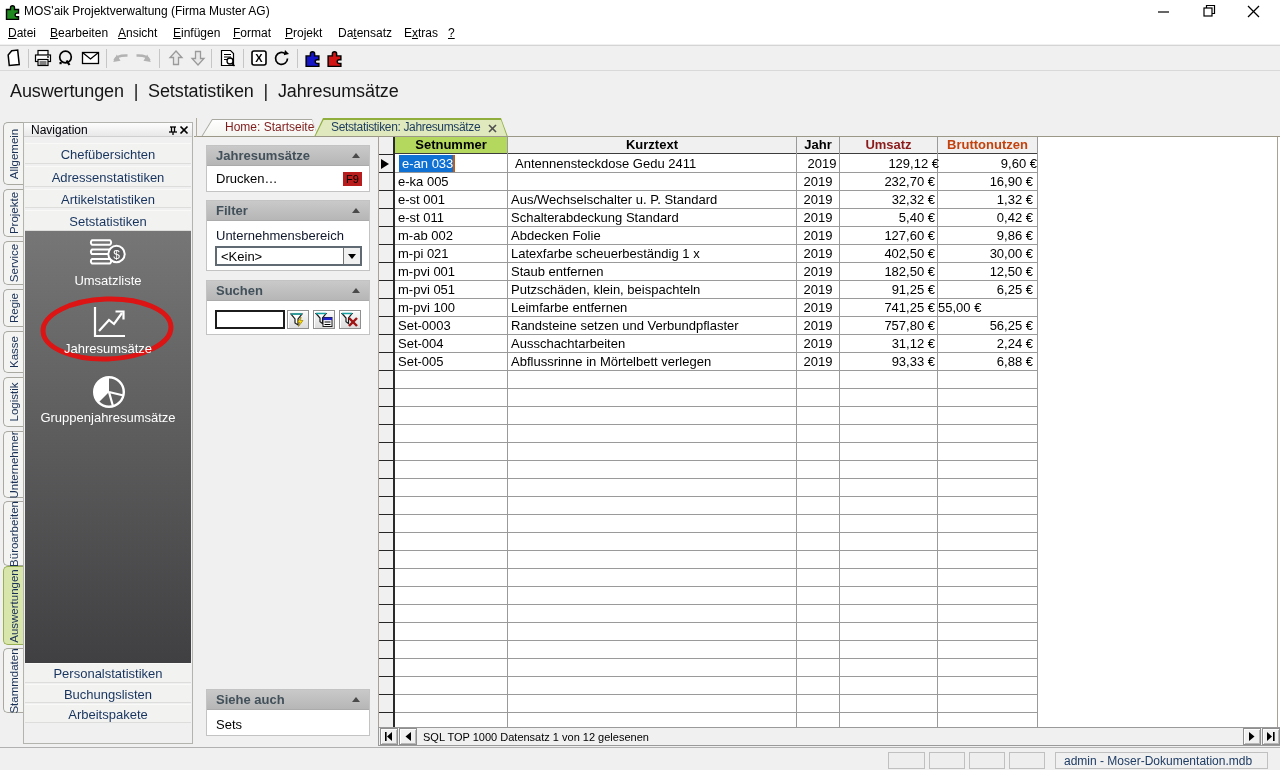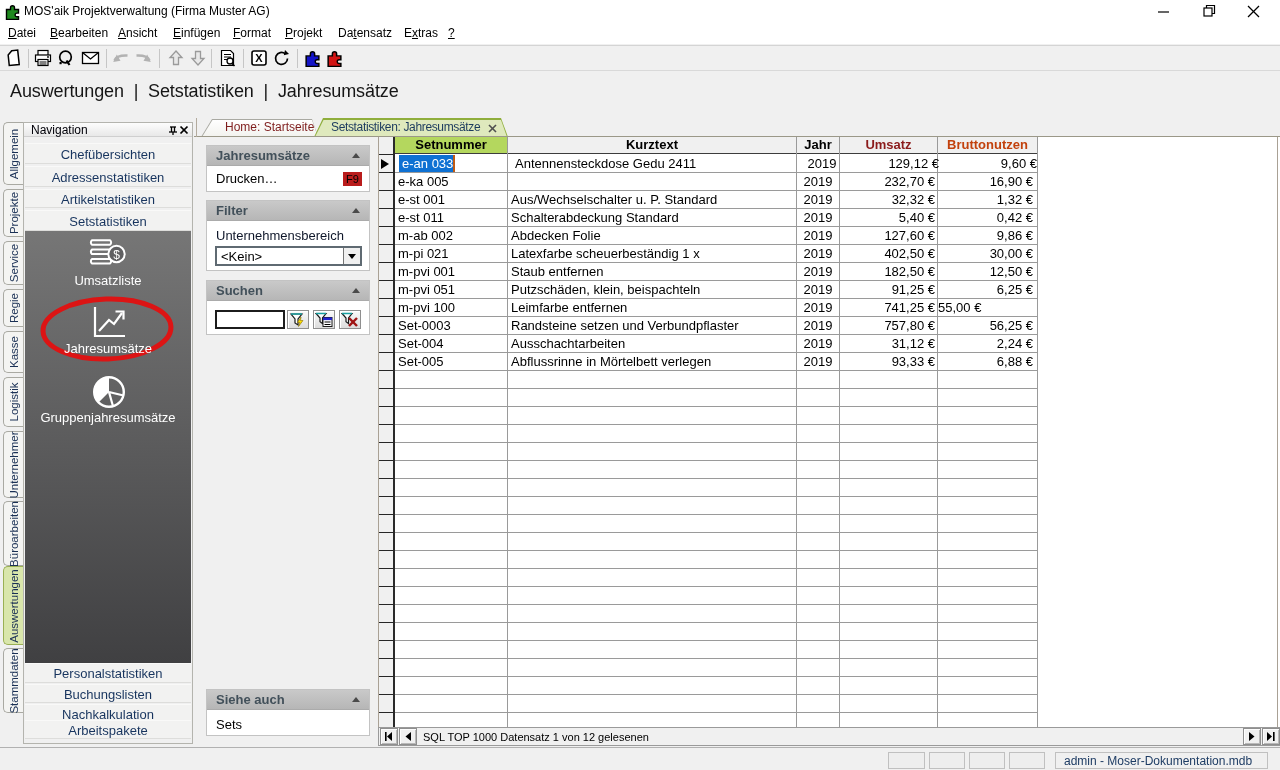--- a/index.html
+++ b/index.html
@@ -241,21 +241,21 @@
       <g stroke="#fff" stroke-width="2.2">
           <line x1="17" y1="17" x2="31.5" y2="20.5"></line>
           <line x1="17" y1="17" x2="21" y2="31.3"></line>
         </g>
     </svg>
     <div class="dlabel" style="top:179px">Gruppenjahresumsätze</div>
   </div>
   <div class="navbtn" style="top:540px;height:20px;line-height:20px">Personalstatistiken</div>
   <div class="navbtn" style="top:561px;height:19px;line-height:19px">Buchungslisten</div>
   <div class="navbtn" style="top:581px;height:19px;line-height:19px">Nachkalkulation</div>
-  <div class="navbtn" style="top:597px;height:19px;line-height:19px">Arbeitspakete</div>
+  <div class="navbtn" style="top:581px;height:19px;line-height:19px">Arbeitspakete</div>
 </div>
 <div id="tabbar"></div>
 <div class="abs" style="left:201px;top:119px;width:117px;height:18px;background:#a9a9a2;clip-path:polygon(11px 0,111px 0,117px 100%,0 100%)">
   <div class="abs" style="left:1px;top:1px;width:115px;height:17px;background:linear-gradient(#ffffff,#f2f2ee);clip-path:polygon(10.5px 0,110px 0,116px 100%,0 100%)"></div>
   <div class="abs" style="left:24px;top:1px;font-size:12px;color:#7f1d1d">Home: Startseite</div>
 </div>
 <div class="abs" style="left:314px;top:118px;width:194px;height:19px;background:#8fae3c;clip-path:polygon(9px 0,187px 0,194px 100%,0 100%)">
   <div class="abs" style="left:1px;top:2px;width:192px;height:17px;background:#dfe9bd;clip-path:polygon(8.5px 0,186px 0,192px 100%,0 100%)"></div>
   <div class="abs" style="left:17px;top:2px;font-size:12px;letter-spacing:-0.35px;color:#1c3a5e">Setstatistiken: Jahresumsätze</div>
   <svg class="abs" style="left:174px;top:6px" width="9" height="9" viewBox="0 0 9 9">

